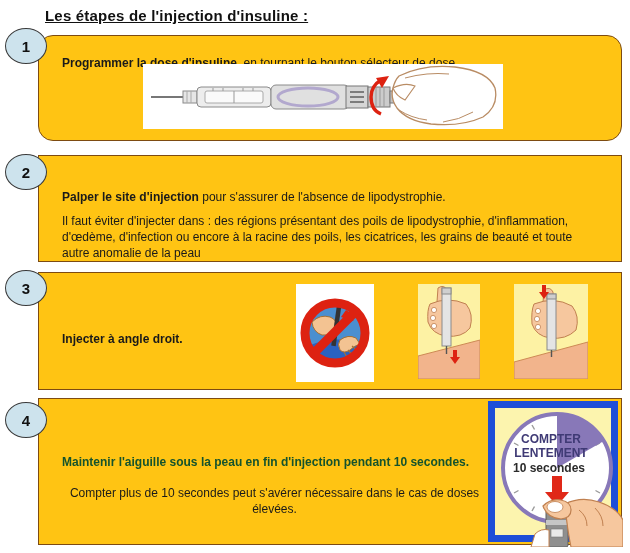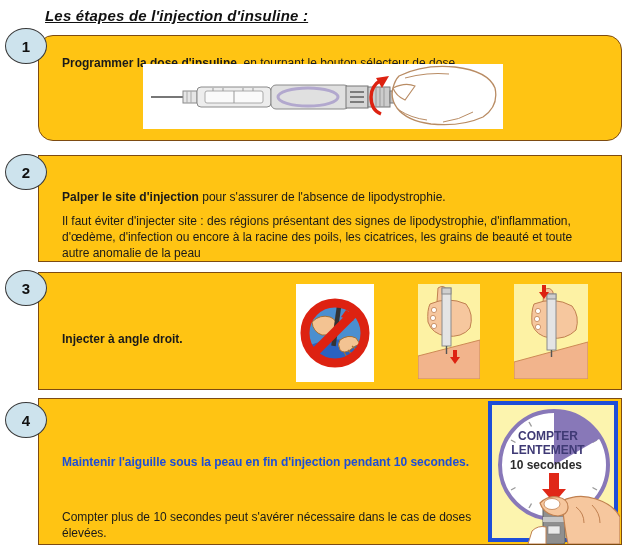--- a/index.html
+++ b/index.html
@@ -3,21 +3,21 @@
 <meta charset="utf-8">
 <style>
   html,body{margin:0;padding:0;}
   body{
     width:630px;height:553px;position:relative;background:#ffffff;
     font-family:"Liberation Sans","DejaVu Sans",sans-serif;
     -webkit-font-smoothing:antialiased;overflow:hidden;
   }
   .title{
     position:absolute;left:45px;top:7px;
-    font-size:15px;font-weight:bold;font-style:italic;
+    font-size:15px;font-weight:bold;
     text-decoration:underline;color:#111;letter-spacing:.2px;
   }
   .panel{
     position:absolute;left:38px;width:584px;
     background:#ffc413;border:1px solid #7d4b12;box-sizing:border-box;
   }
   .panel1{top:35px;height:106px;border-radius:15px;}
   .panel2{top:155px;height:107px;}
   .panel3{top:272px;height:118px;}
   .panel4{top:398px;height:147px;}
@@ -26,28 +26,28 @@
     background:#cde3ed;border:1.5px solid #3a3a3a;border-radius:50%;
     display:flex;align-items:center;justify-content:center;
     font-size:15px;font-weight:bold;color:#111;z-index:5;box-sizing:border-box;
   }
   .badge1{top:28px;} .badge2{top:154px;} .badge3{top:270px;} .badge4{top:402px;}
   .txt{position:absolute;font-size:12px;color:#1a1a1a;line-height:16px;}
   .step1-heading{left:23px;top:7px;width:540px;}
   .step2-heading{left:23px;top:21px;width:540px;}
   .step2-body{left:23px;top:45px;width:516px;}
   .step3-heading{left:23px;top:46px;width:230px;font-weight:bold;}
-  .step4-warning{left:23px;top:43px;width:425px;font-weight:bold;color:#1d4ed8;}
-  .step4-body{left:23px;top:98px;width:425px;}
+  .step4-warning{left:23px;top:43px;width:425px;font-weight:bold;color:#14532d;}
+  .step4-body{left:23px;top:74px;width:425px;text-align:center;}
   .illus{position:absolute;background:#ffffff;}
   .pen-illus{left:104px;top:28px;width:360px;height:65px;}
   .noimg{left:257px;top:11px;width:78px;height:98px;}
   .angle1{left:379px;top:11px;width:62px;height:95px;background:#fdf2a4;}
   .angle2{left:475px;top:11px;width:74px;height:95px;background:#fdf2a4;}
-  .clockimg{left:449px;top:2px;width:130px;height:141px;background:#fcf4ae;border:4px solid #1d4ed8;box-sizing:border-box;}
+  .clockimg{left:449px;top:2px;width:130px;height:141px;background:#fcf4ae;border:7px solid #1d4ed8;box-sizing:border-box;}
   svg{display:block;}
 </style>
 </head>
 <body>
 
 <div>
 
   <div class="title">Les étapes de l'injection d'insuline :</div>
 
   <div class="panel panel1">
@@ -97,21 +97,21 @@
         </g>
       </svg>
     </div>
   </div>
   <div class="badge badge1">
       <span>1</span>
     </div>
 
   <div class="panel panel2">
     <p class="txt step2-heading"><b>Palper le site d'injection</b><span> pour s'assurer de l'absence de lipodystrophie.</span></p>
-    <p class="txt step2-body">Il faut éviter d'injecter site : des régions présentant des signes de lipodystrophie, d'inflammation, d'œdème, d'infection ou encore à la racine des poils, les cicatrices, les grains de beauté et toute autre anomalie de la peau</p>
+    <p class="txt step2-body">Il faut éviter d'injecter dans : des régions présentant des poils de lipodystrophie, d'inflammation, d'œdème, d'infection ou encore à la racine des poils, les cicatrices, les grains de beauté et toute autre anomalie de la peau</p>
   </div>
   <div class="badge badge2">
       <span>2</span>
     </div>
 
   <div class="panel panel3">
     <p class="txt step3-heading">Injecter à angle droit.</p>
 
     <div class="illus noimg">
       <svg width="78" height="98" viewBox="0 0 78 98">

